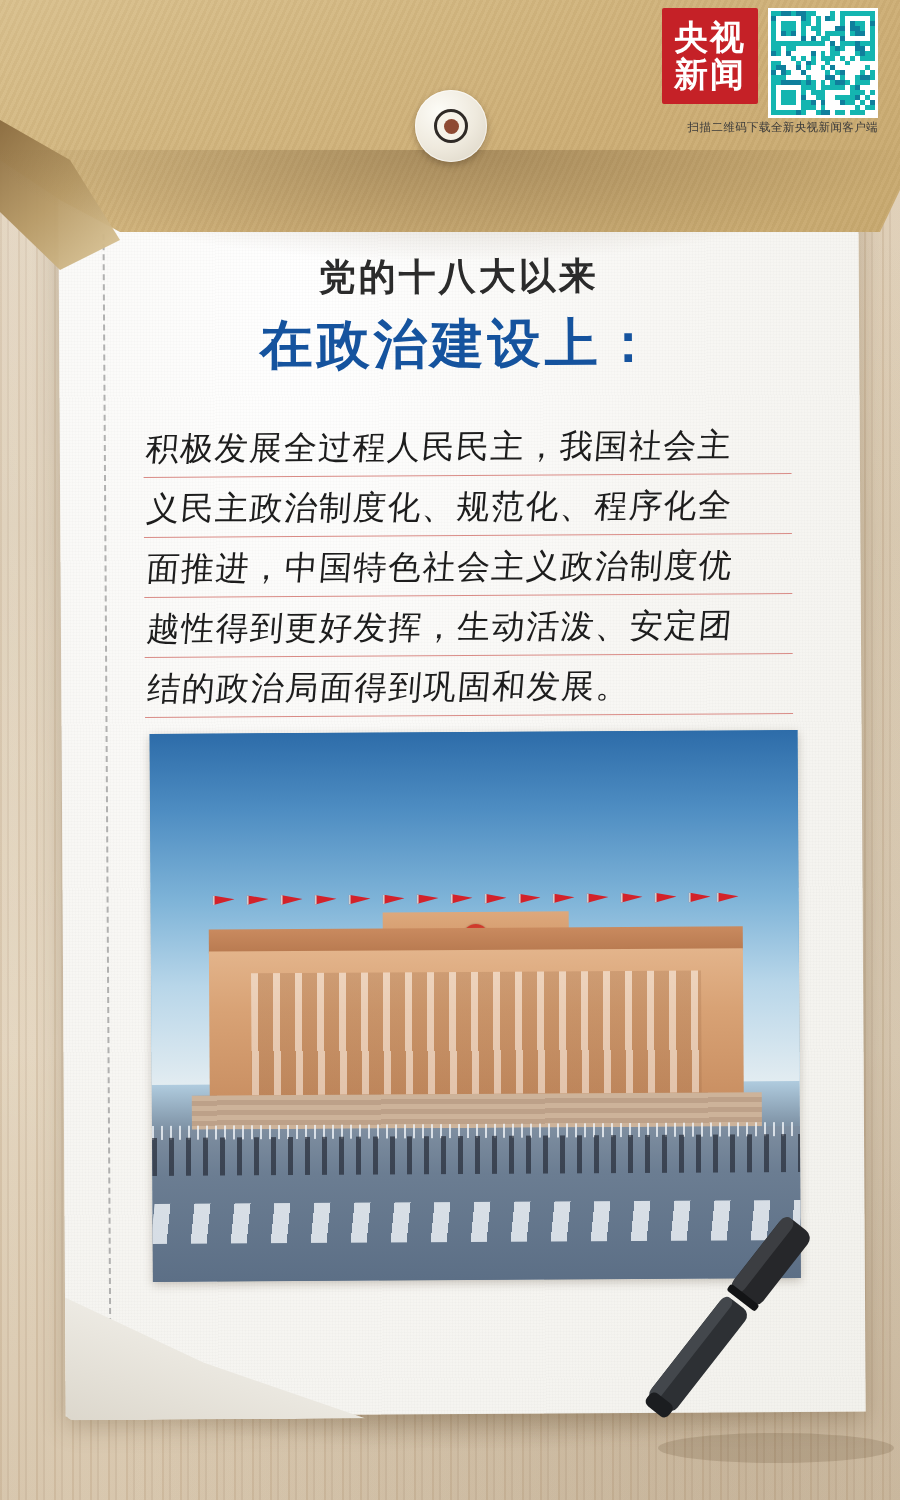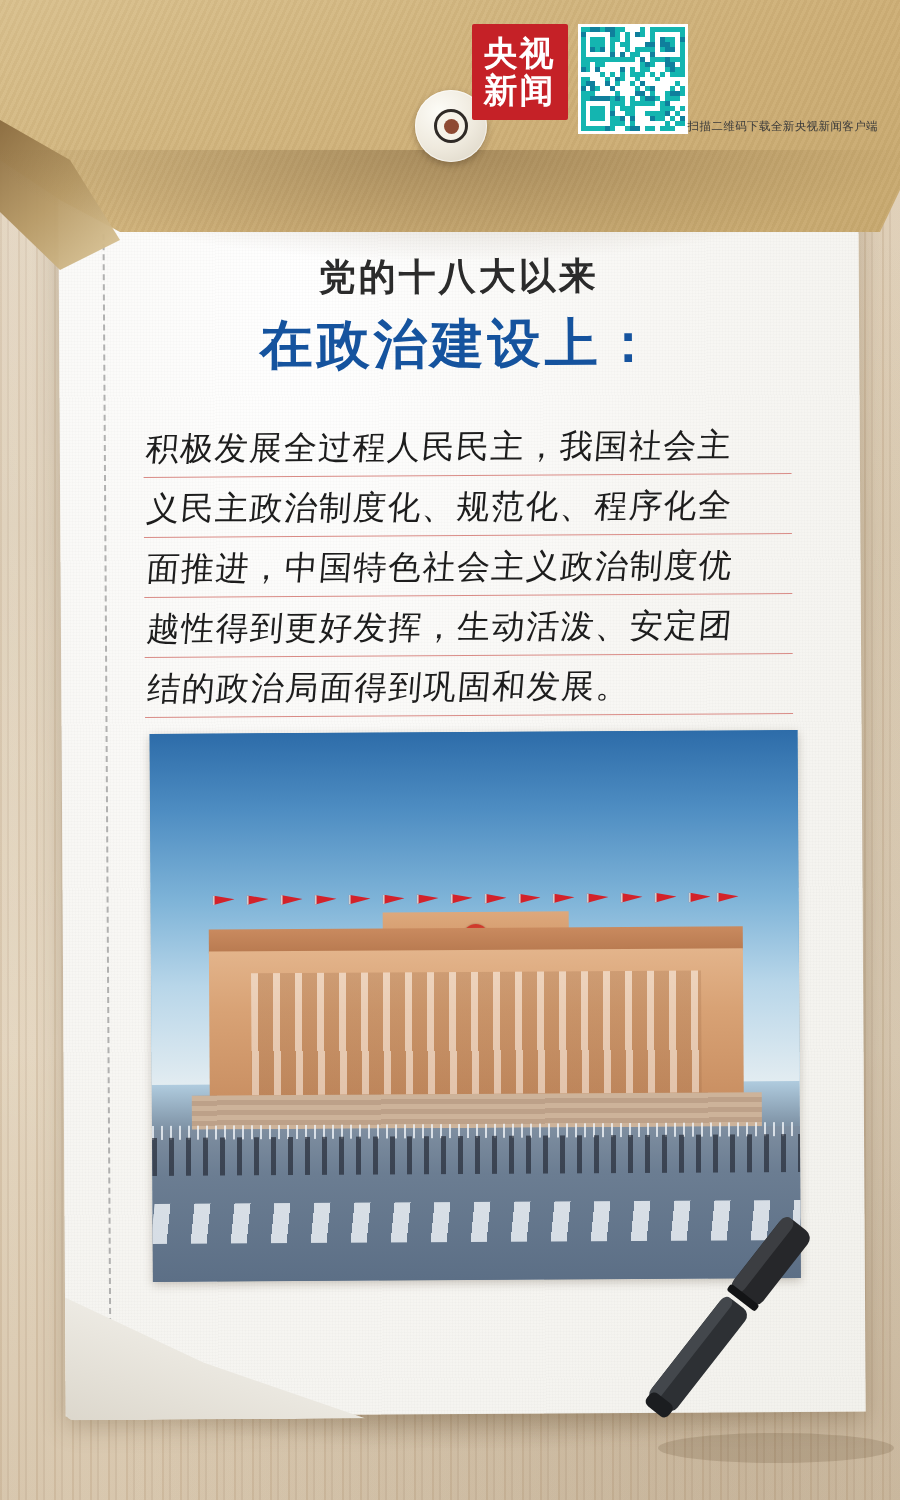--- a/index.html
+++ b/index.html
@@ -84,23 +84,23 @@
     background:#f6f2e8;
   }
   .clasp-core{
     width: 15px; height:15px; border-radius:50%;
     background: #8e4a33;
   }
 
   
   .brand {
     position: absolute;
-    right: 22px; top: 24px;
+    right: 22px; top: 8px;
     z-index: 7;
-    display:flex; flex-direction:row; align-items:flex-end;
+    display:flex; flex-direction:column; align-items:flex-end;
   }
   .brand-row { display:flex; align-items:flex-start; gap: 10px; }
   .cctv-logo {
     width: 96px; height: 96px;
     background: #c52127;
     display:flex; flex-direction:column;
     align-items:center; justify-content:center;
     gap: 2px;
     border-radius: 2px;
   }
@@ -117,21 +117,21 @@
   .qr-grid{
     width:100%; height:100%;
     display:grid;
     grid-template-columns: repeat(21, 1fr);
     grid-template-rows: repeat(21, 1fr);
   }
   .qr-grid i{ background:#14b5b0; }
   .qr-grid i.d{ background:#0f7f9c; }
   .qr-grid i.o{ background:#ffffff; }
   .brand-caption{
-    margin-top: 18px;
+    margin-top: 2px;
     font-size: 11.5px;
     color:#3a3a3a;
     letter-spacing: .4px;
     font-family:Liberation Serif, serif;
   }
 
   
   .paper {
     position:absolute;
     left: 62px; top: 196px;

